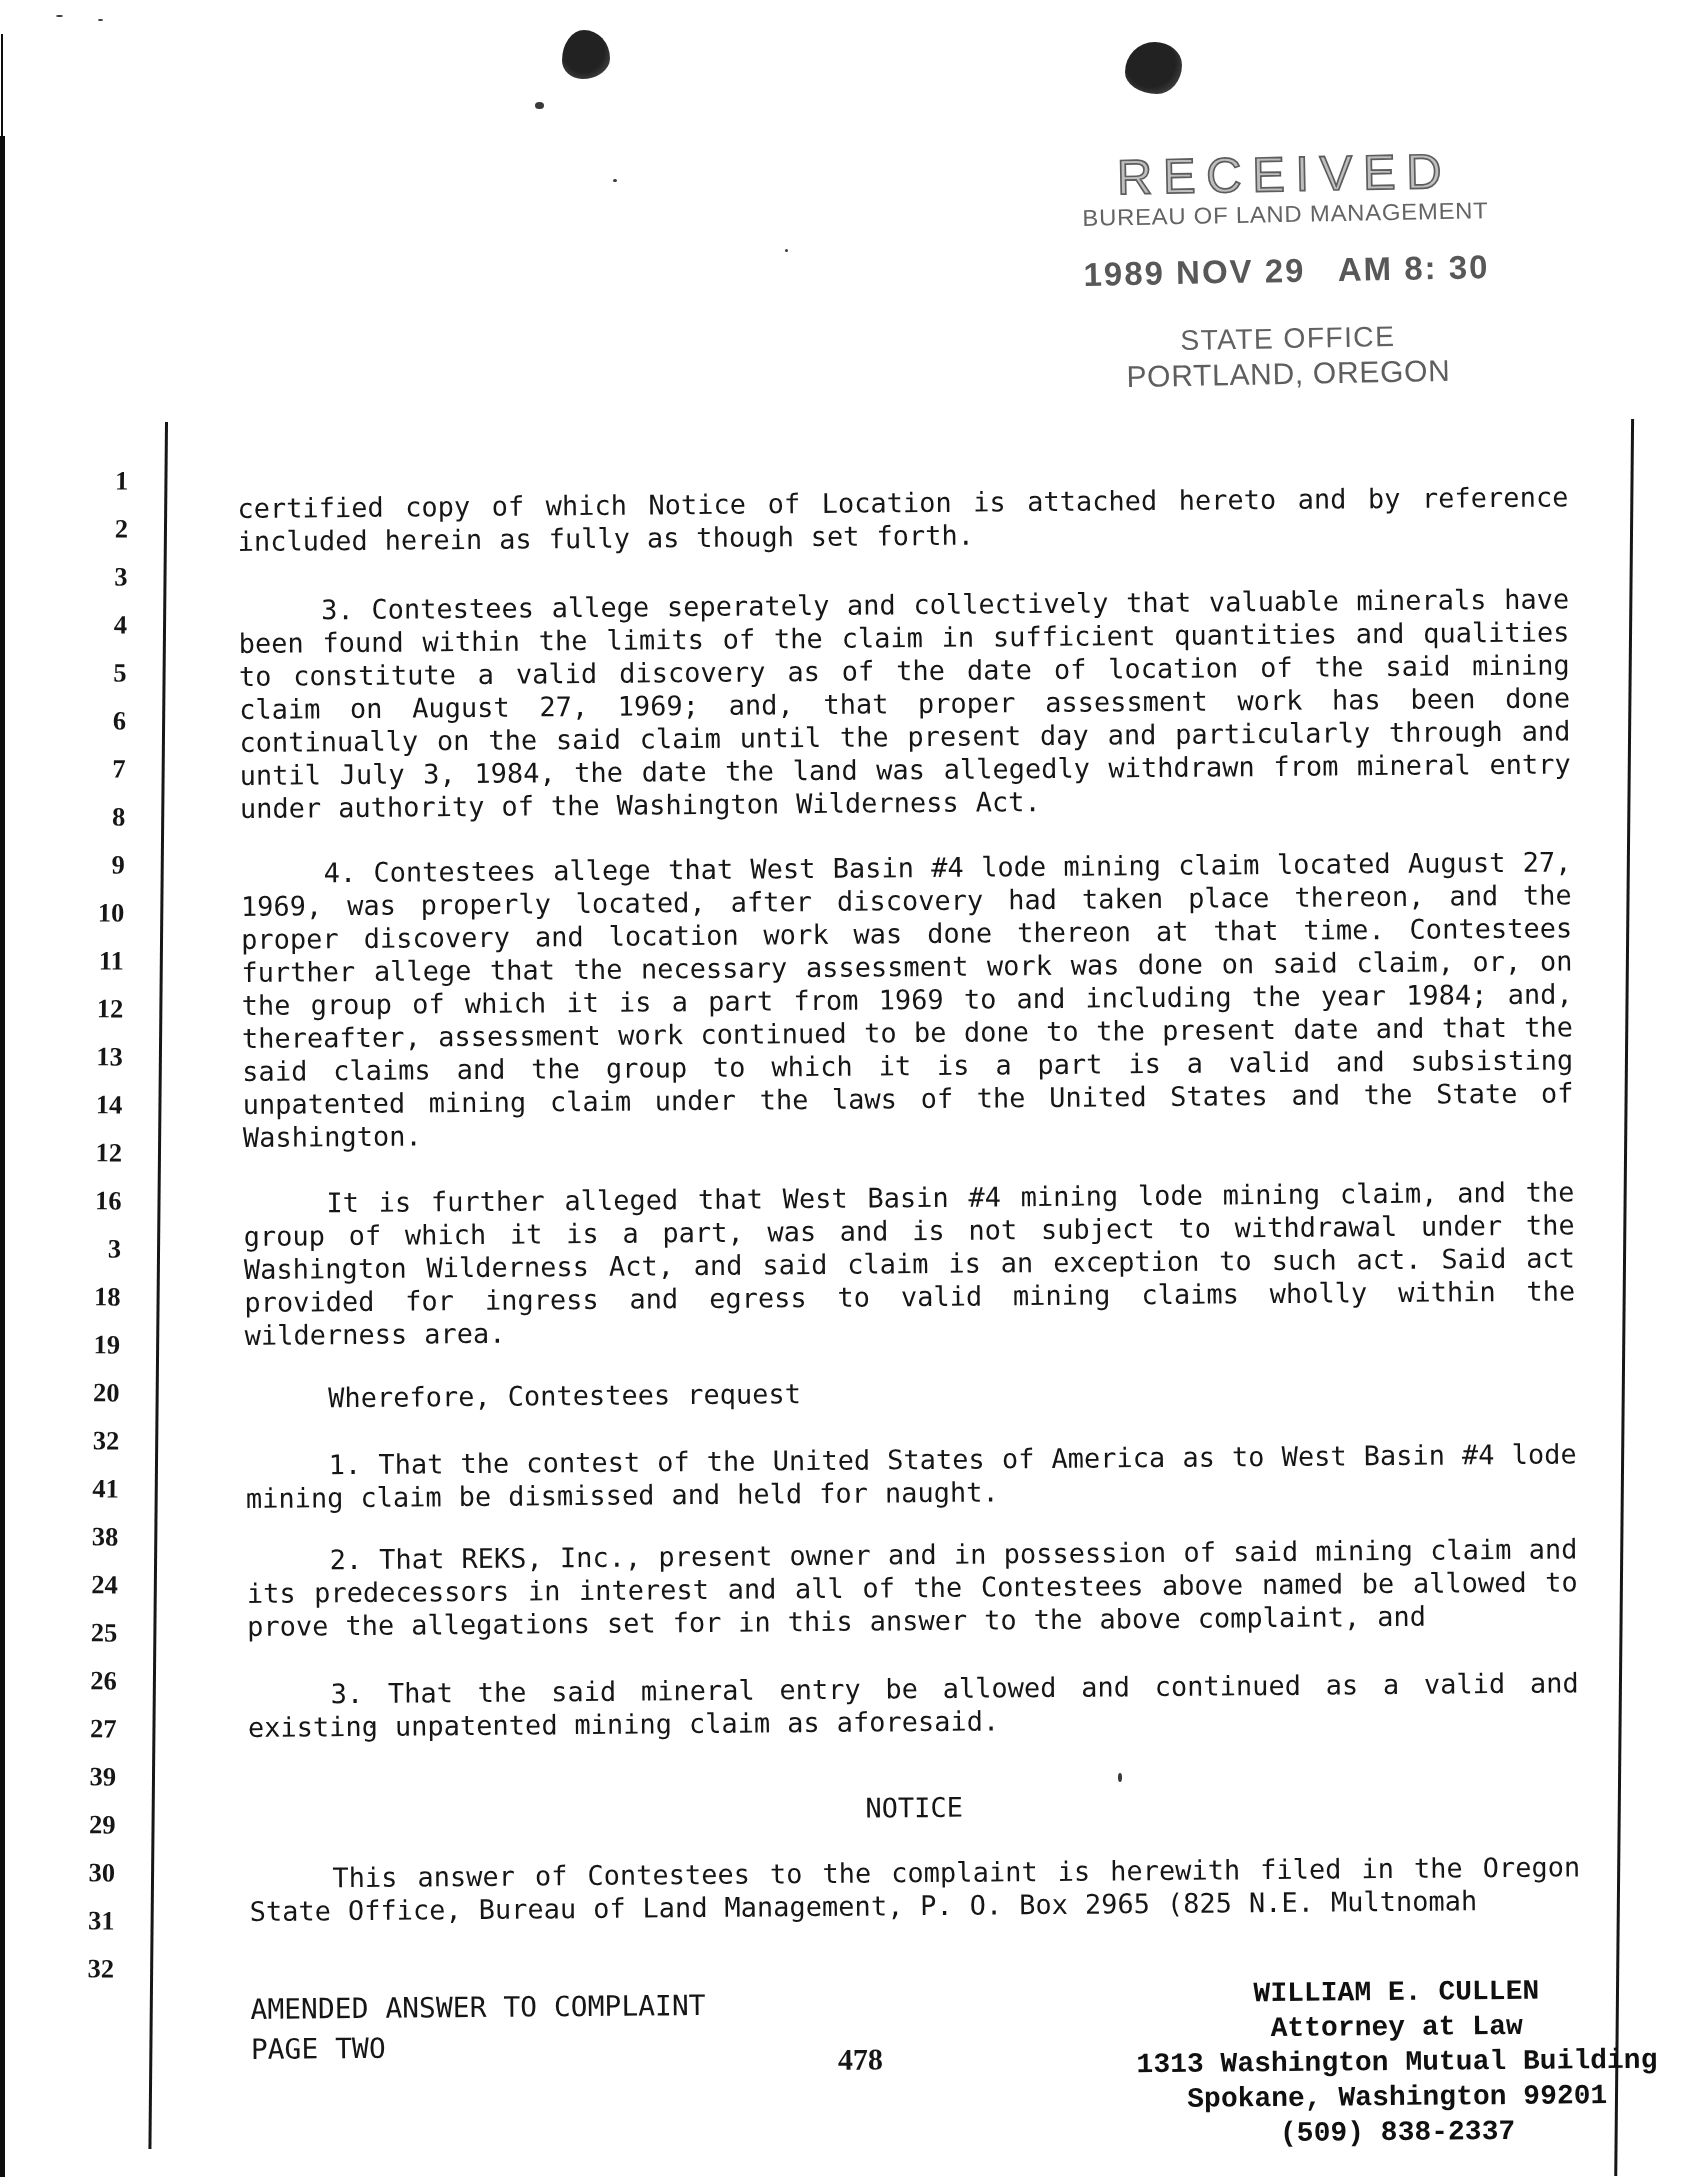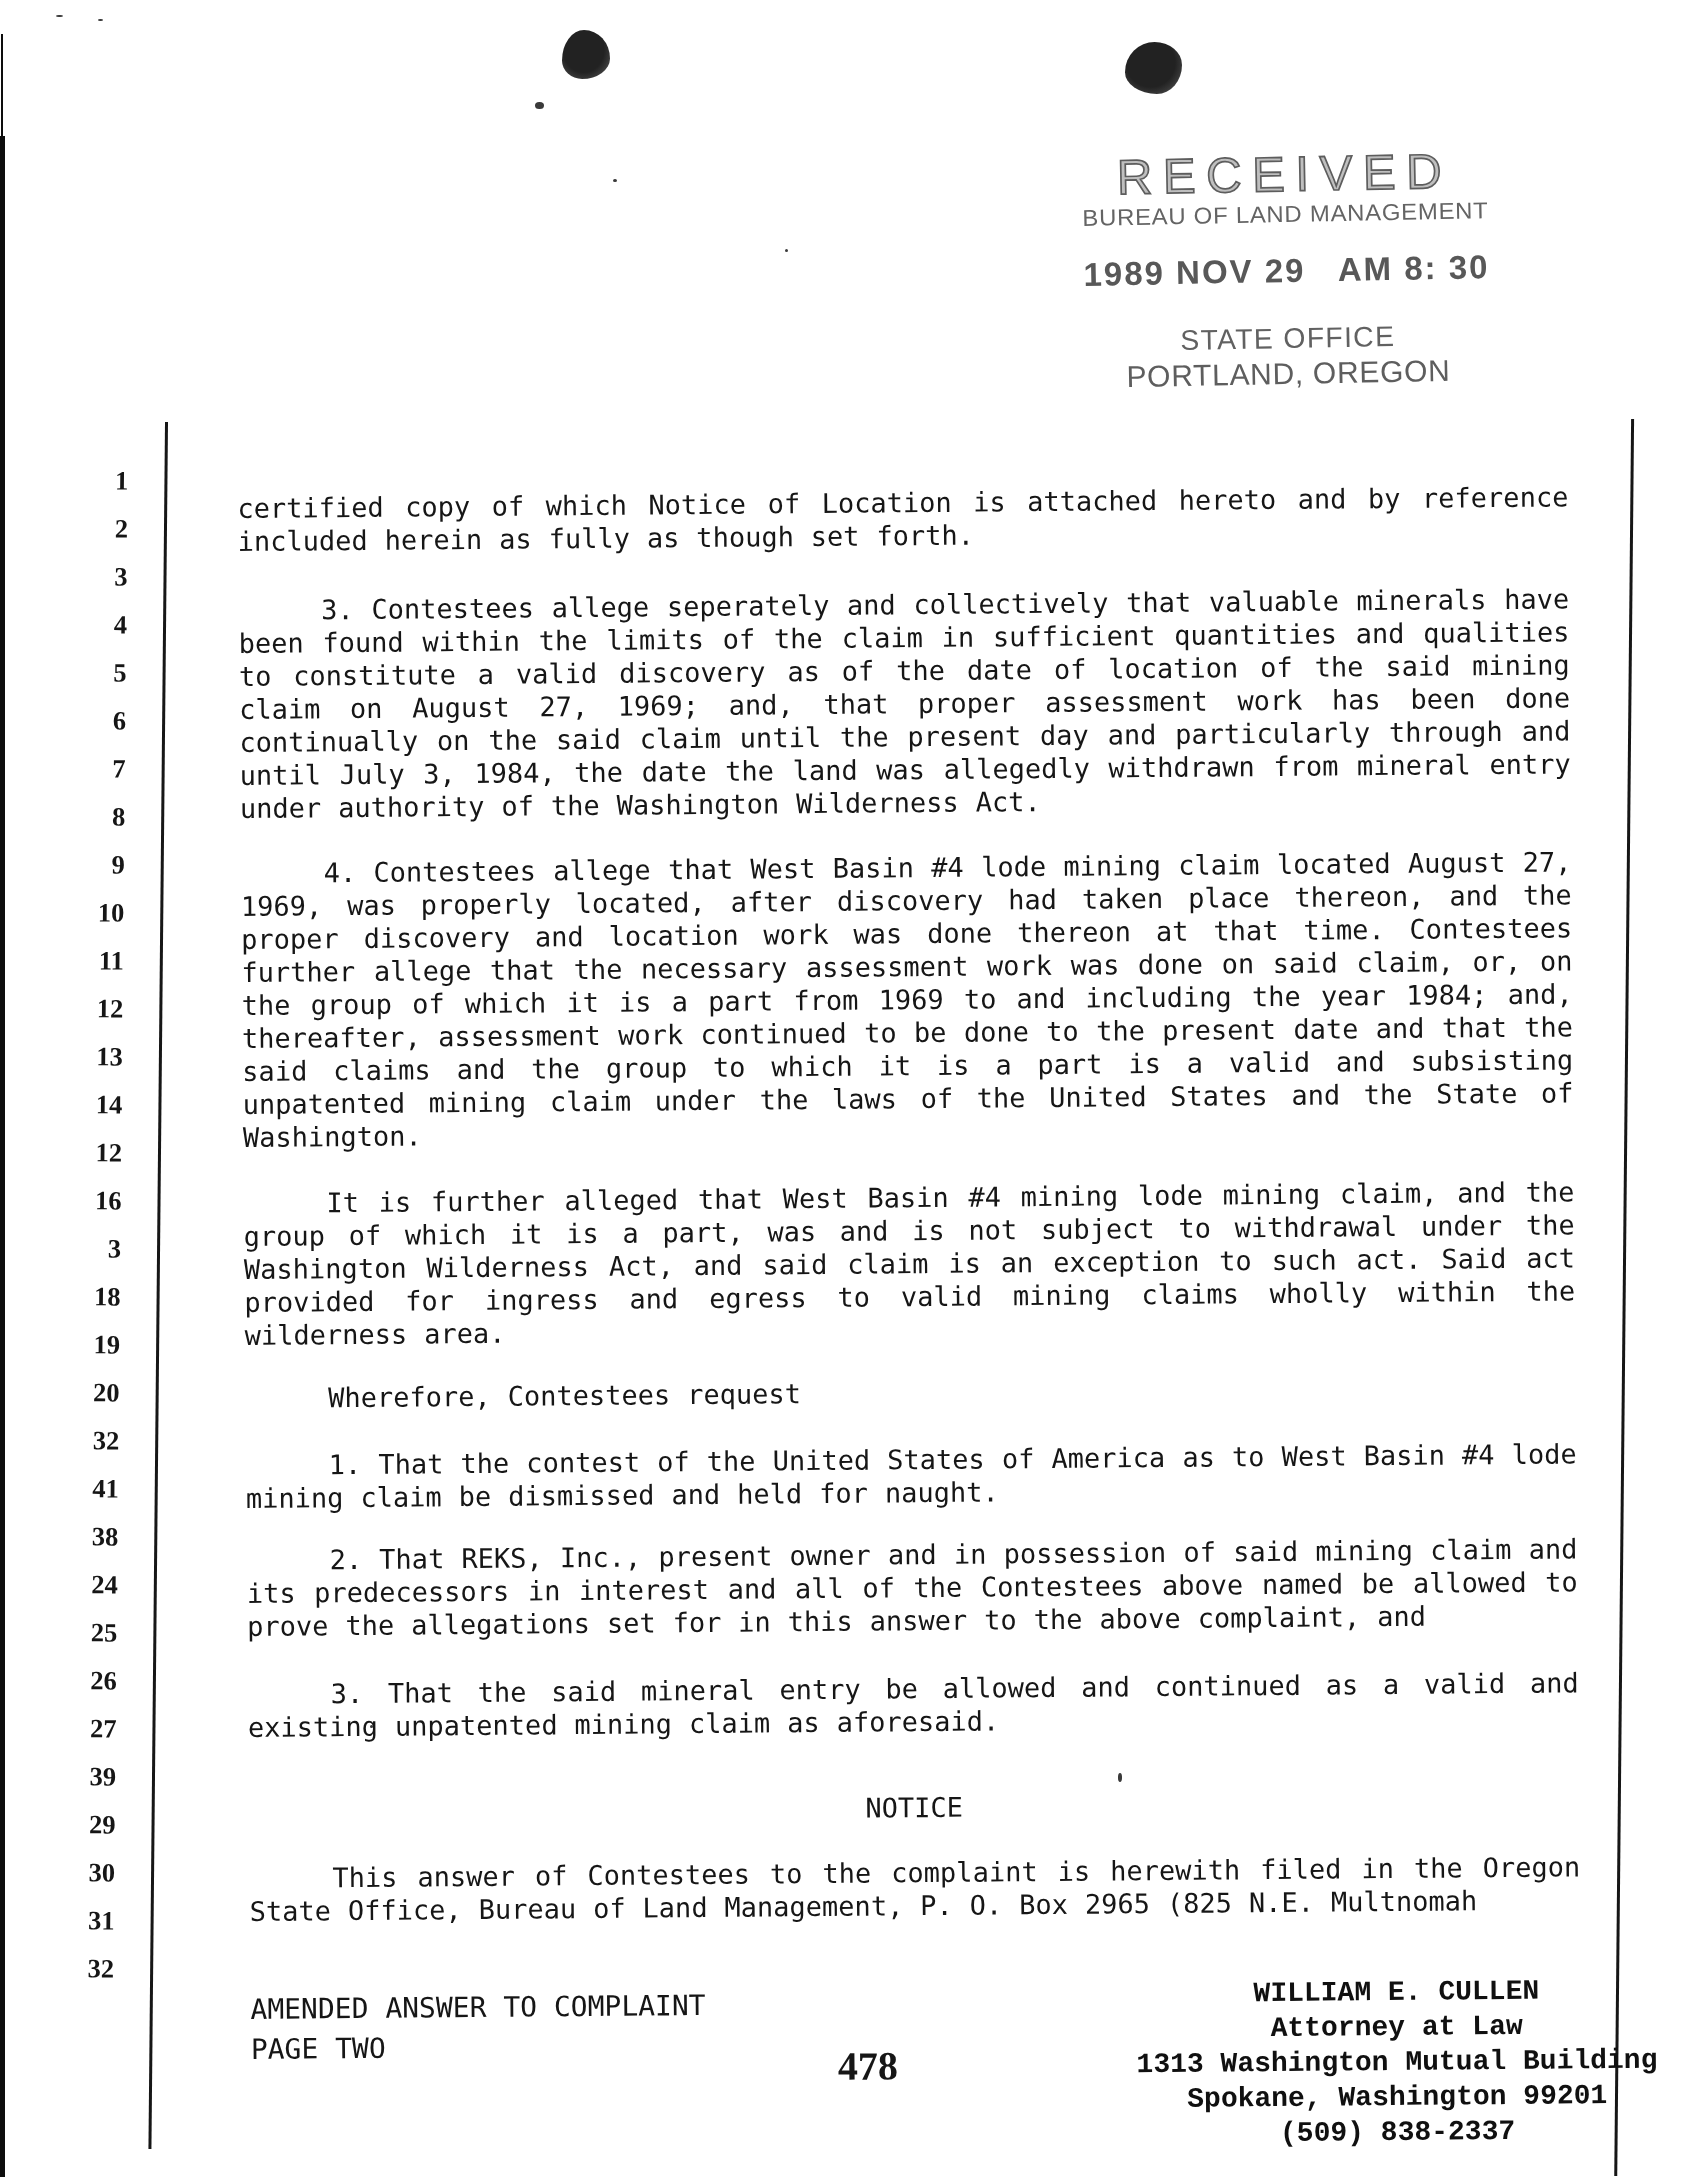--- a/index.html
+++ b/index.html
@@ -108,21 +108,21 @@
     position: absolute;
     left: 237px; top: 1990px;
     font-size: 28px;
     line-height: 40px;
   }
   .page-number {
     position: absolute;
     left: 824px; top: 2048px;
     font-family: "Liberation Serif", serif;
     font-weight: bold;
-    font-size: 40px;
+    font-size: 30px;
   }
   .attorney {
     position: absolute;
     left: 1095px; top: 1985px; width: 576px;
     font-family: "Liberation Mono", monospace;
     font-weight: bold;
     font-size: 28px;
     line-height: 35px;
     text-align: center;
     color: #101010;

